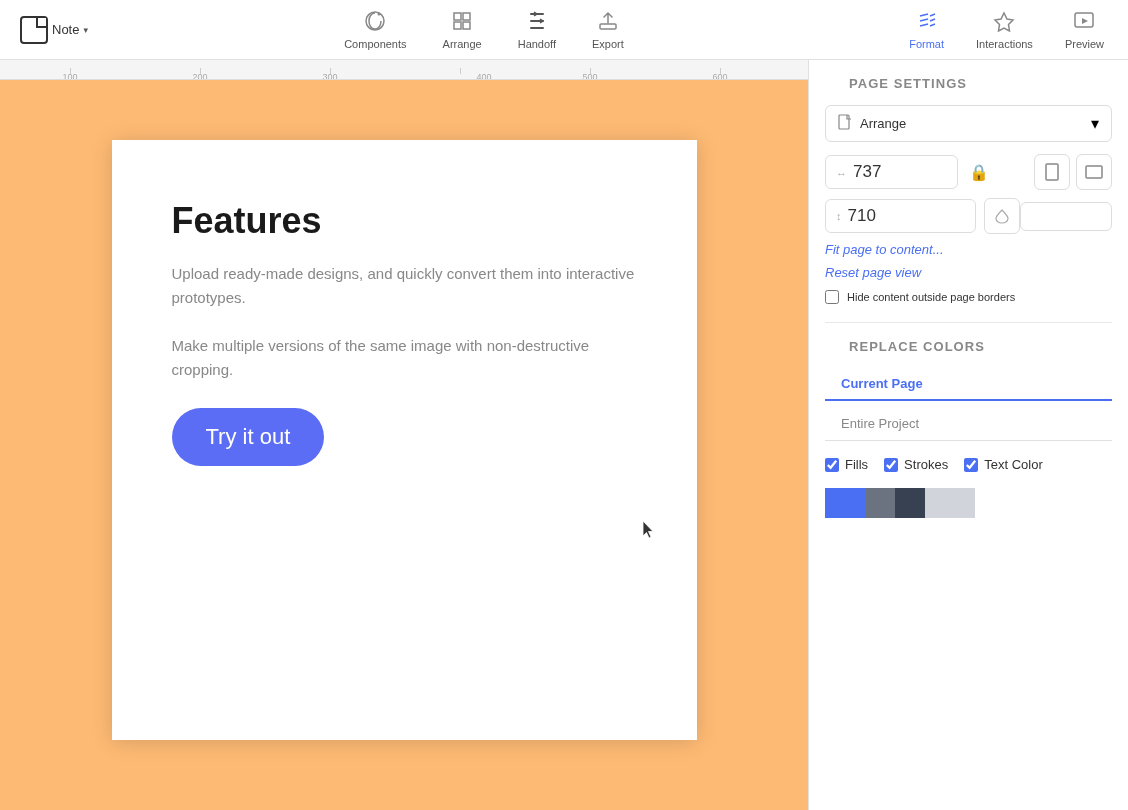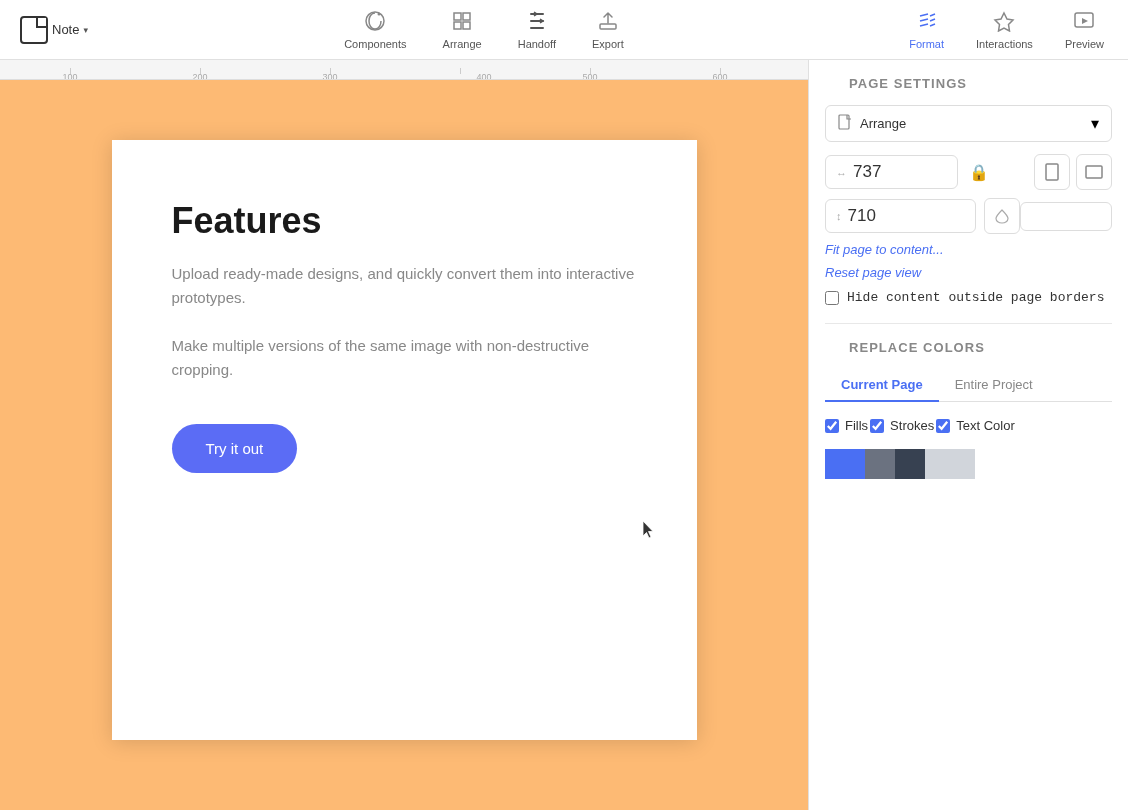--- a/index.html
+++ b/index.html
@@ -165,24 +165,24 @@
       color: #888;
       line-height: 1.6;
       margin-bottom: 24px;
     }
     .try-it-btn {
       background: #5b6cf5;
       color: #fff;
       border: none;
       border-radius: 30px;
       padding: 16px 34px;
-      font-size: 15px;
+      font-size: 22px;
       font-weight: 500;
       cursor: pointer;
-      margin-top: 18px;
+      margin-top: 2px;
     }
 
     
     .cursor-indicator {
       position: absolute;
       top: 380px;
       left: 530px;
       width: 12px;
       height: 18px;
       pointer-events: none;
@@ -332,55 +332,55 @@
       align-items: center;
       gap: 8px;
       margin-bottom: 18px;
     }
     .checkbox-input {
       width: 14px;
       height: 14px;
       cursor: pointer;
     }
     .checkbox-label {
-      font-size: 13px;
+      font-size: 11px;
       color: #333;
-      font-family: Liberation Mono, monospace;
     }
 
     .section-divider {
       height: 1px;
       background: #e8e8e8;
       margin: 16px 0;
     }
 
     
     .replace-colors-tabs {
       display: flex;
-      gap: 0;
+      gap: 8px;
       margin-bottom: 16px;
       border-bottom: 1px solid #e0e0e0;
+      flex-direction: column;
     }
     .replace-tab {
       padding: 8px 16px;
       font-size: 13px;
       cursor: pointer;
       color: #888;
       border-bottom: 2px solid transparent;
       margin-bottom: -1px;
     }
     .replace-tab.active {
       color: #4A6FF3;
       border-bottom-color: #4A6FF3;
       font-weight: 600;
     }
 
     .filter-checkboxes {
       display: flex;
-      gap: 2px;
+      gap: 16px;
       margin-bottom: 16px;
     }
     .filter-check-item {
       display: flex;
       align-items: center;
       gap: 6px;
       font-size: 13px;
       color: #333;
       cursor: pointer;
     }

